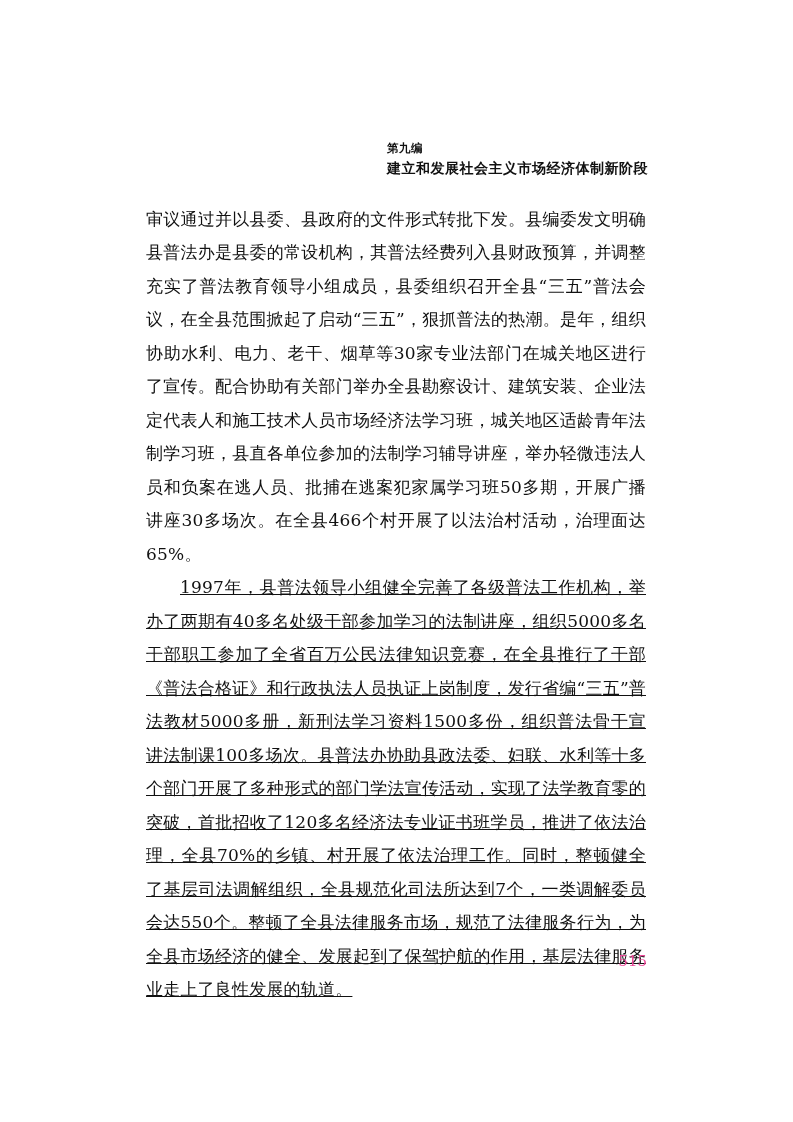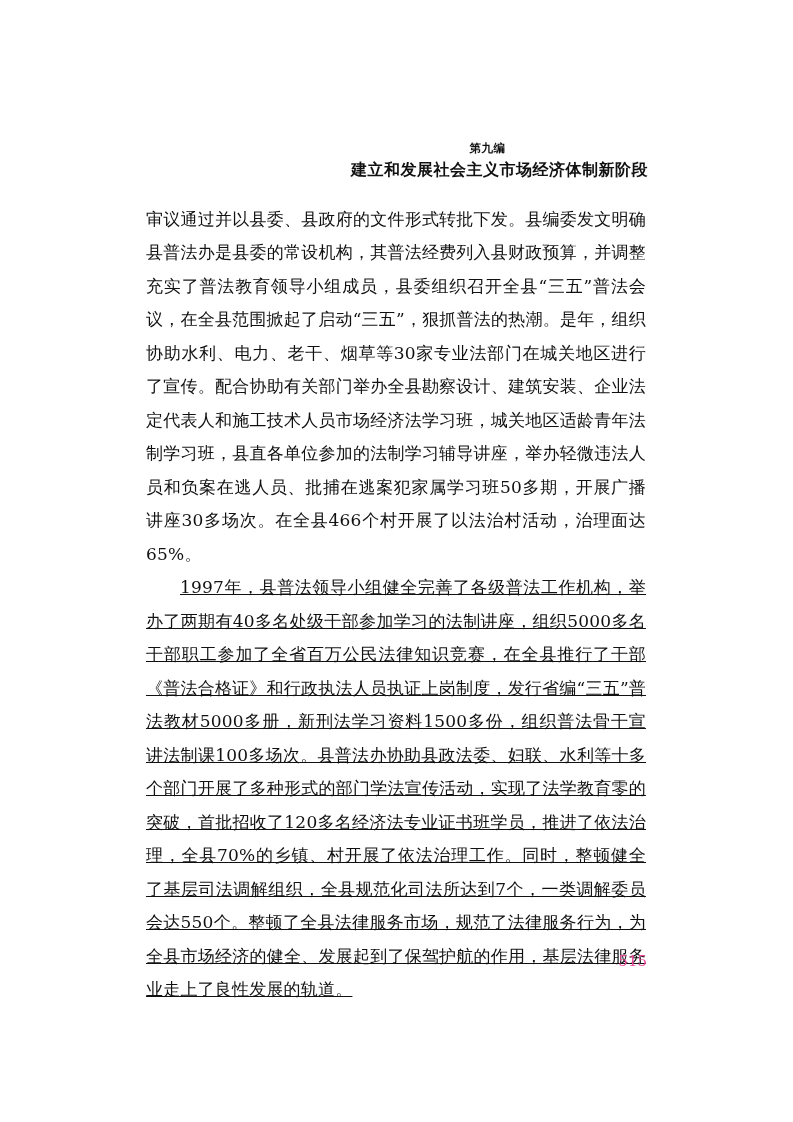--- a/index.html
+++ b/index.html
@@ -17,33 +17,32 @@
   .page {
     position: relative;
     width: 793px;
     height: 1122px;
     box-sizing: border-box;
   }
   .header {
     position: absolute;
     top: 140px;
     right: 145px;
-    text-align: center;
+    text-align: left;
     line-height: 1.55;
   }
   .header-line {
     font-size: 11.5px;
     font-weight: bold;
     letter-spacing: 0.5px;
     color: #111;
     white-space: nowrap;
   }
   .header-line.sub {
-    font-size: 16px;
-    margin-left: 24px;
+    font-size: 14px;
   }
   .content {
     position: absolute;
     top: 203px;
     left: 146px;
     width: 500px;
   }
   .para {
     font-size: 17px;
     line-height: 1.97;

